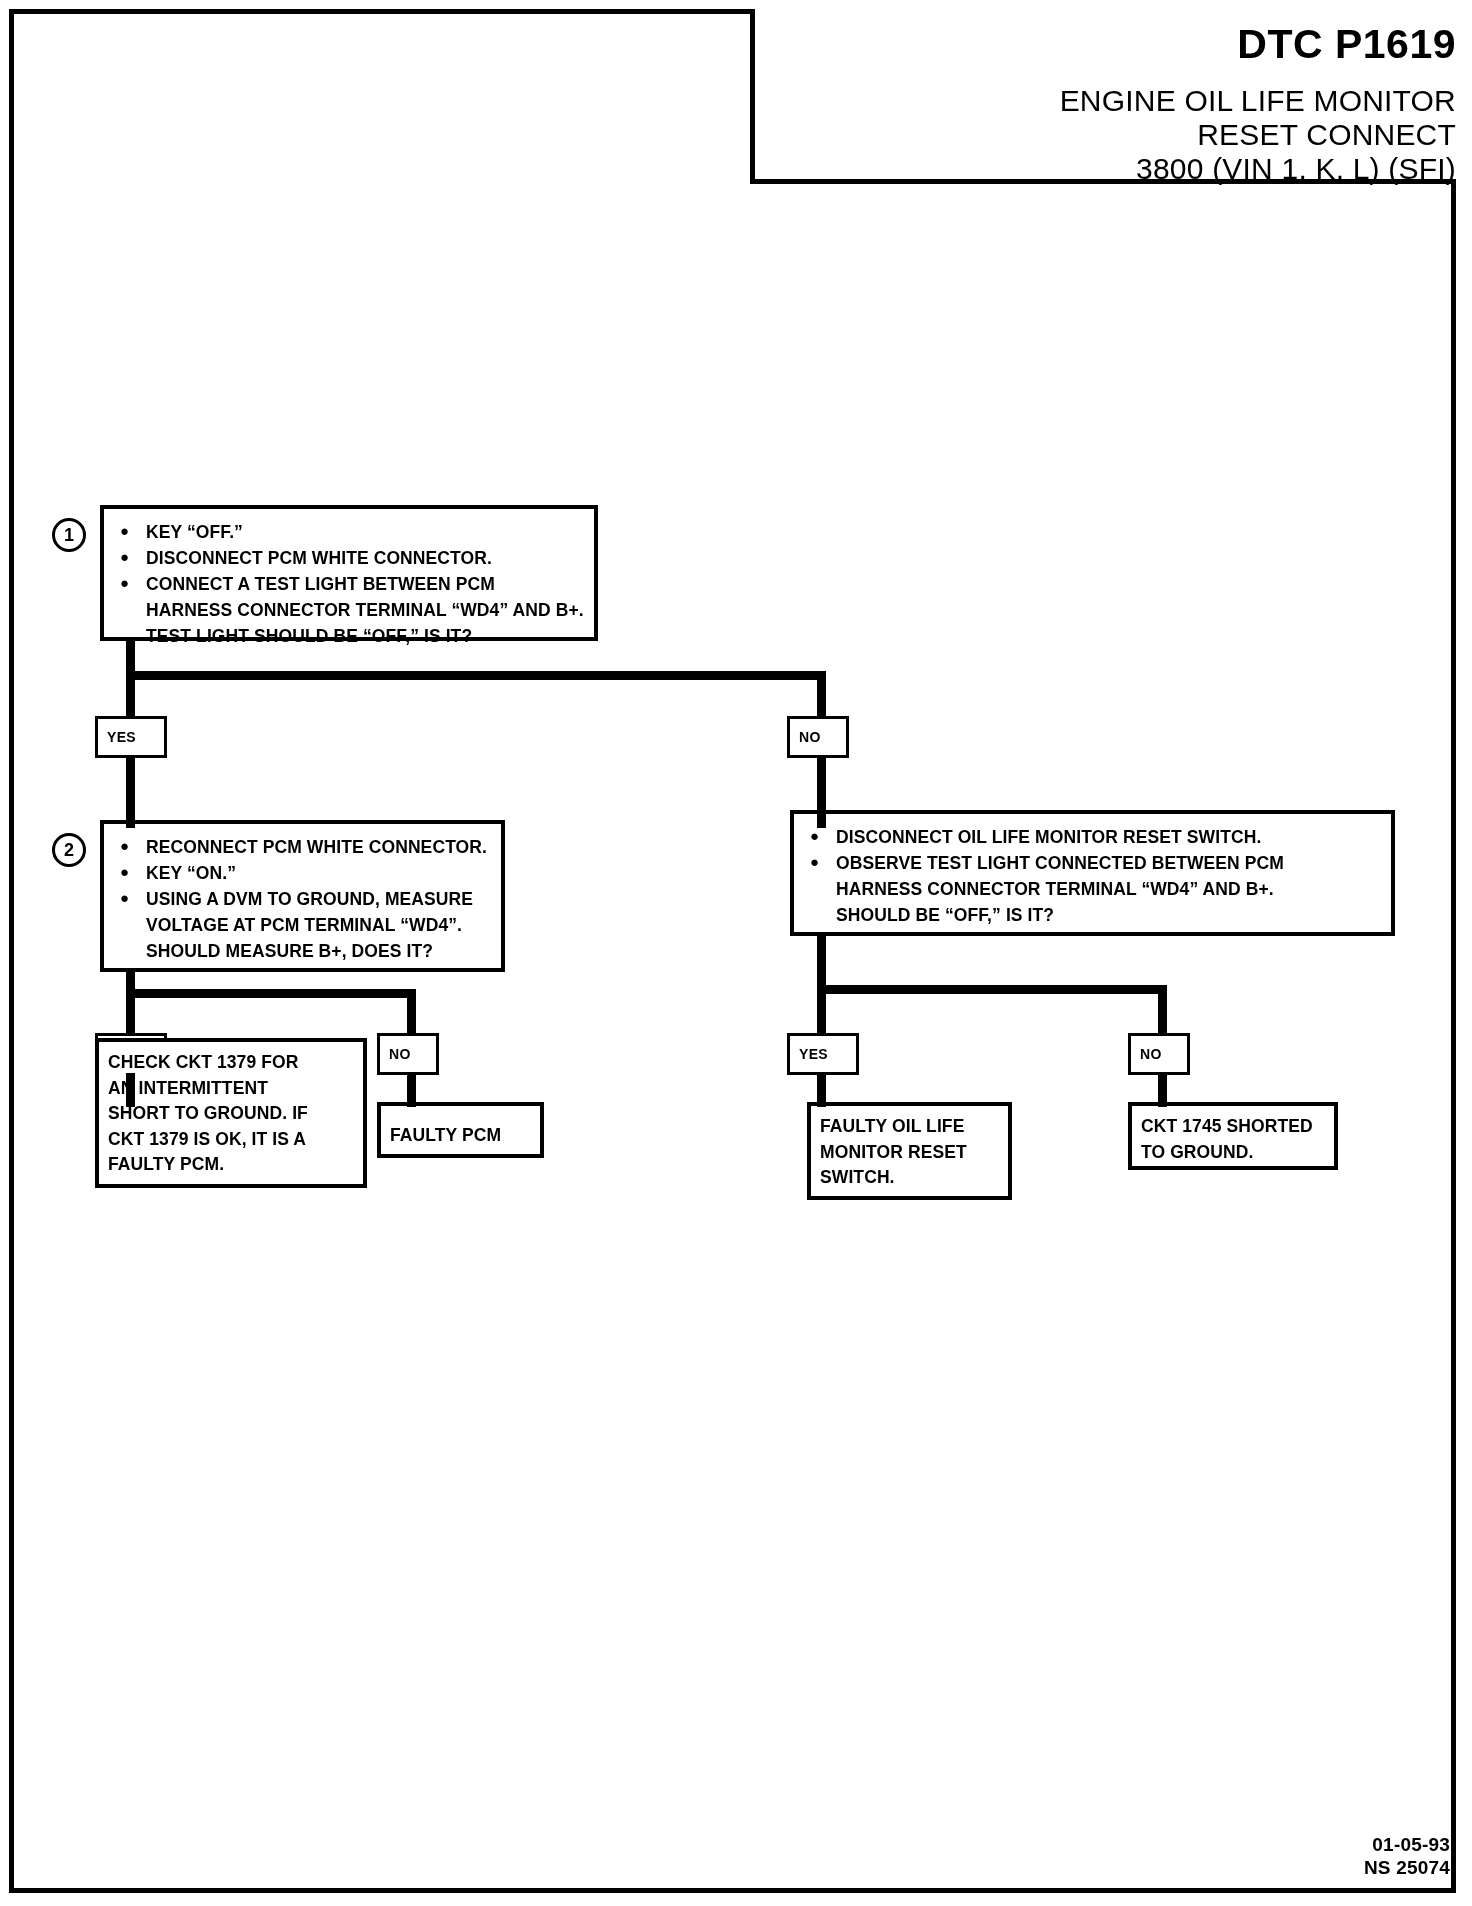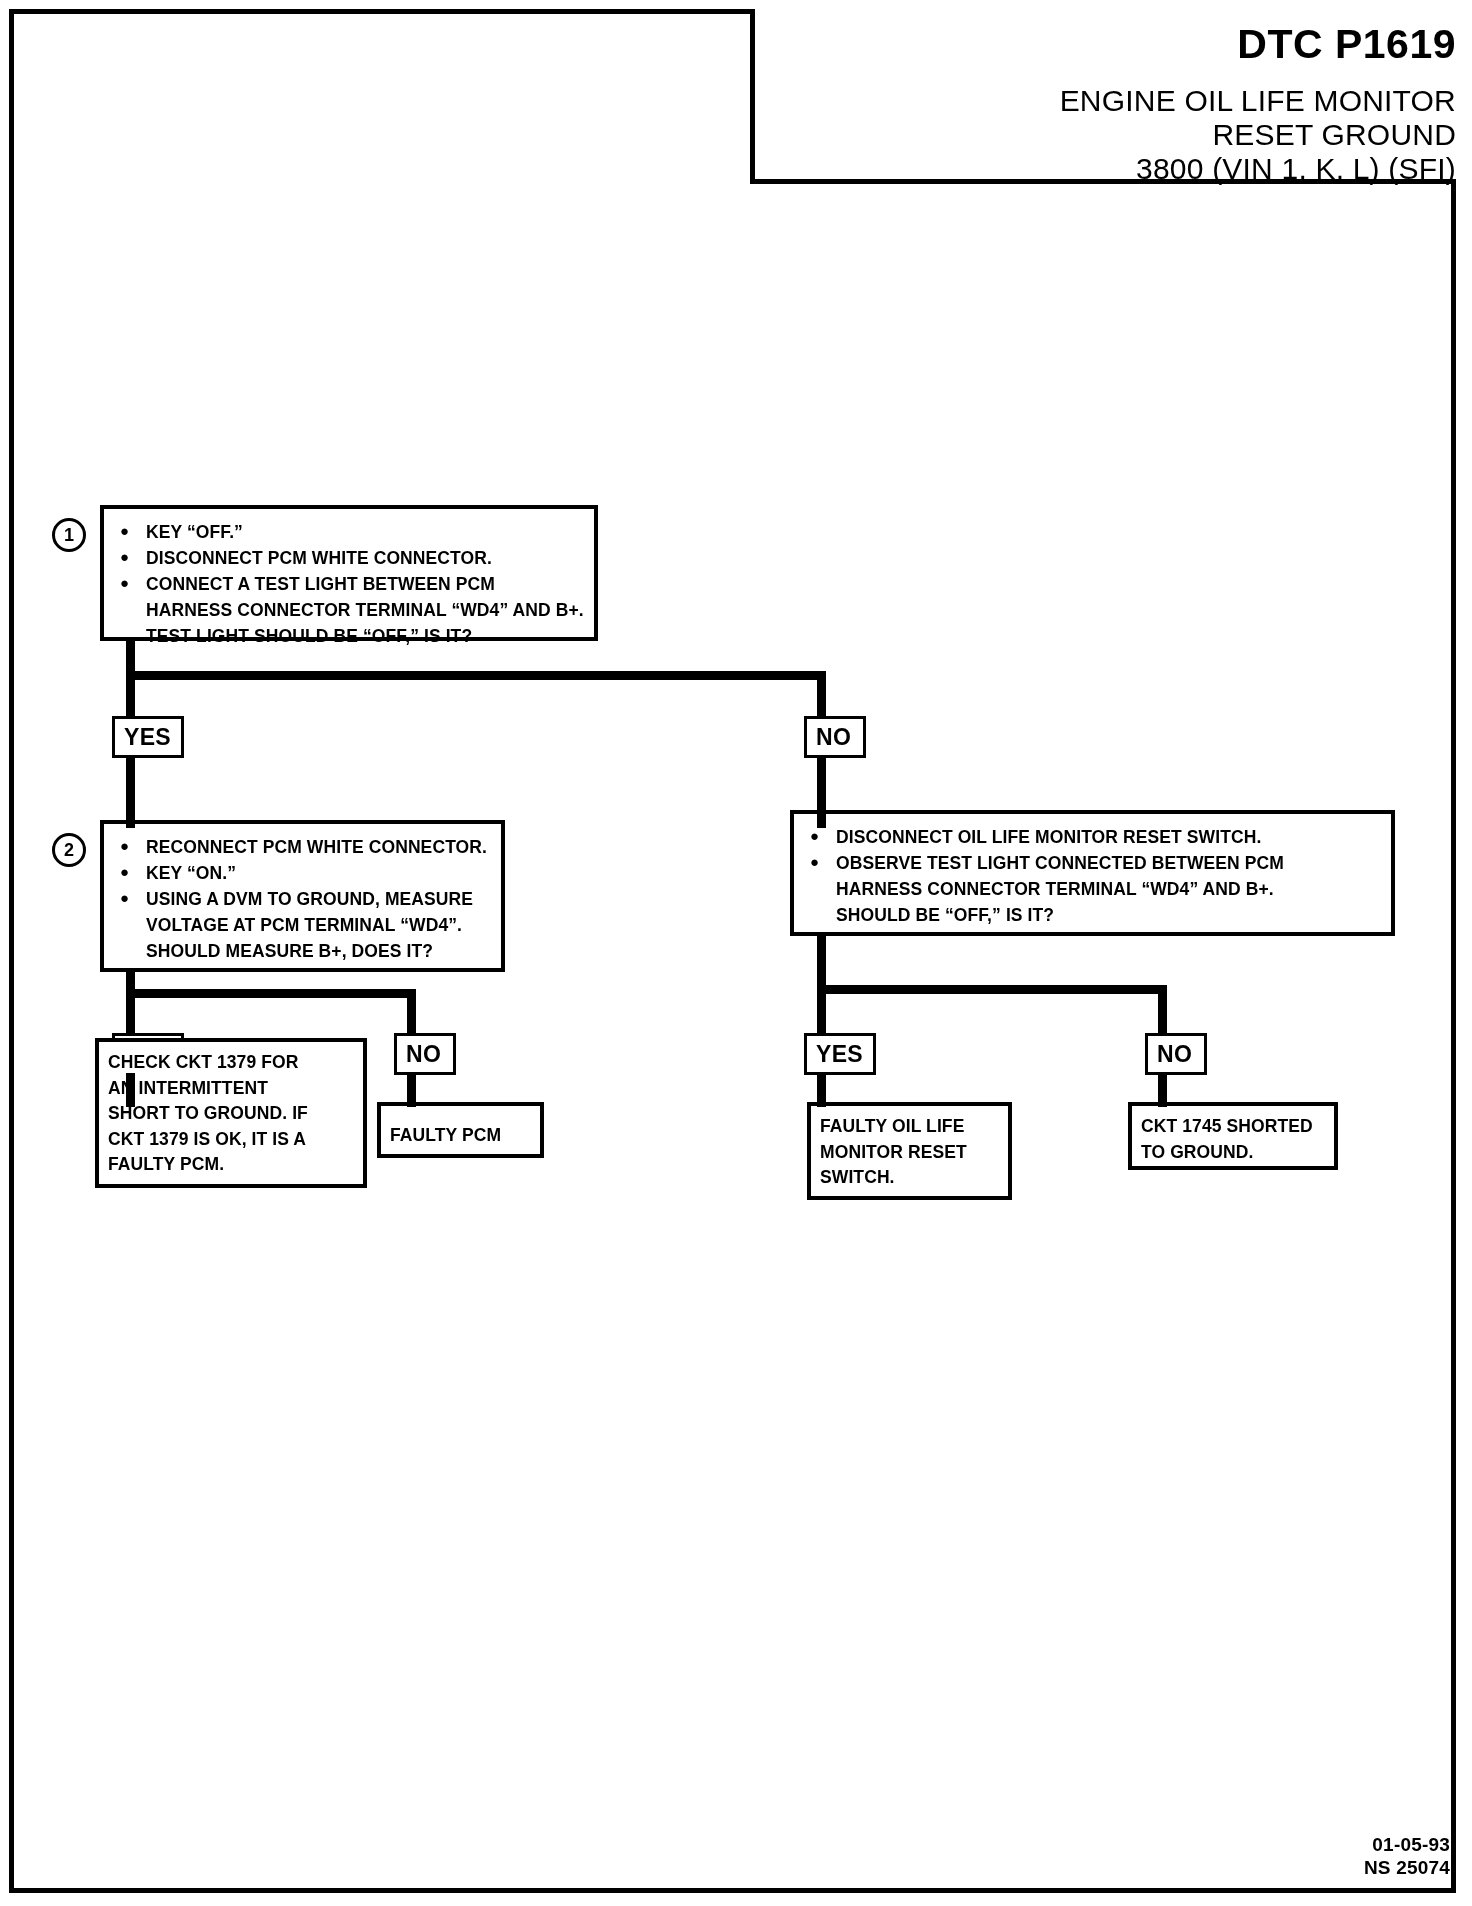--- a/index.html
+++ b/index.html
@@ -92,27 +92,26 @@
     white-space: pre-line;
   }
   .term-box {
     font-size: 17.5px;
     line-height: 1.46;
     letter-spacing: 0.1px;
     padding: 8px 9px 8px 9px;
     white-space: pre-line;
   }
   .yn-box {
-    font-size: 23px;
+    font-size: 14px;
     border-width: 3px;
     display: flex;
     align-items: center;
     padding-left: 9px;
     letter-spacing: 0.3px;
-    margin-left: 17px;
   }
   
   .step-circle {
     position: absolute;
     width: 34px;
     height: 34px;
     border: 3px solid #000;
     border-radius: 50%;
     box-sizing: border-box;
     background: #fff;
@@ -147,21 +146,21 @@
 <body>
 
 <div id="page">
 
   <div class="page-frame"></div>
 
   <div class="title-block">
     <div class="title-dtc">DTC P1619</div>
     <div class="title-sub">
       <div>ENGINE OIL LIFE MONITOR</div>
-      <div>RESET GROUND</div>
+      <div>RESET CONNECT</div>
       <div>3800  (VIN 1, K, L)  (SFI)</div>
     </div>
   </div>
 
   <div class="step-circle" style="left:52px; top:518px;">1</div>
 
   <div class="box step-box" style="left:100px; top:505px; width:498px; height:136px;">
     <div class="bullet-row">
       <span class="bullet-dot">●</span>
       <span class="bullet-text">KEY “OFF.”</span>

